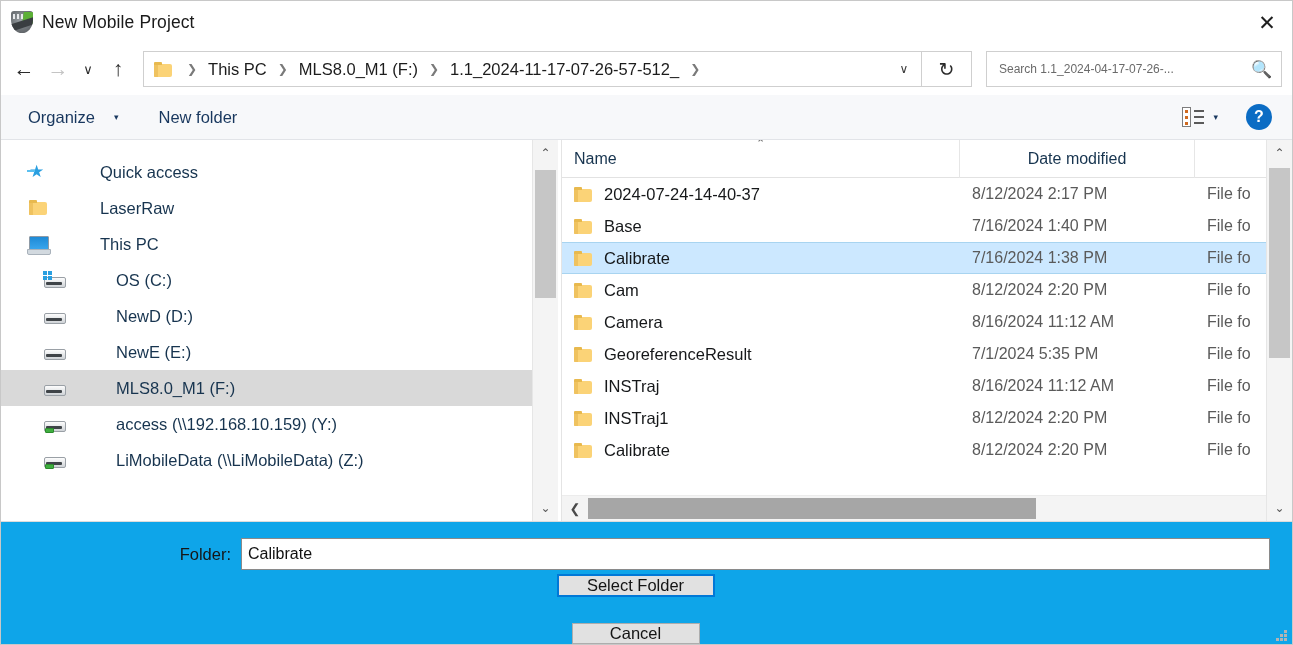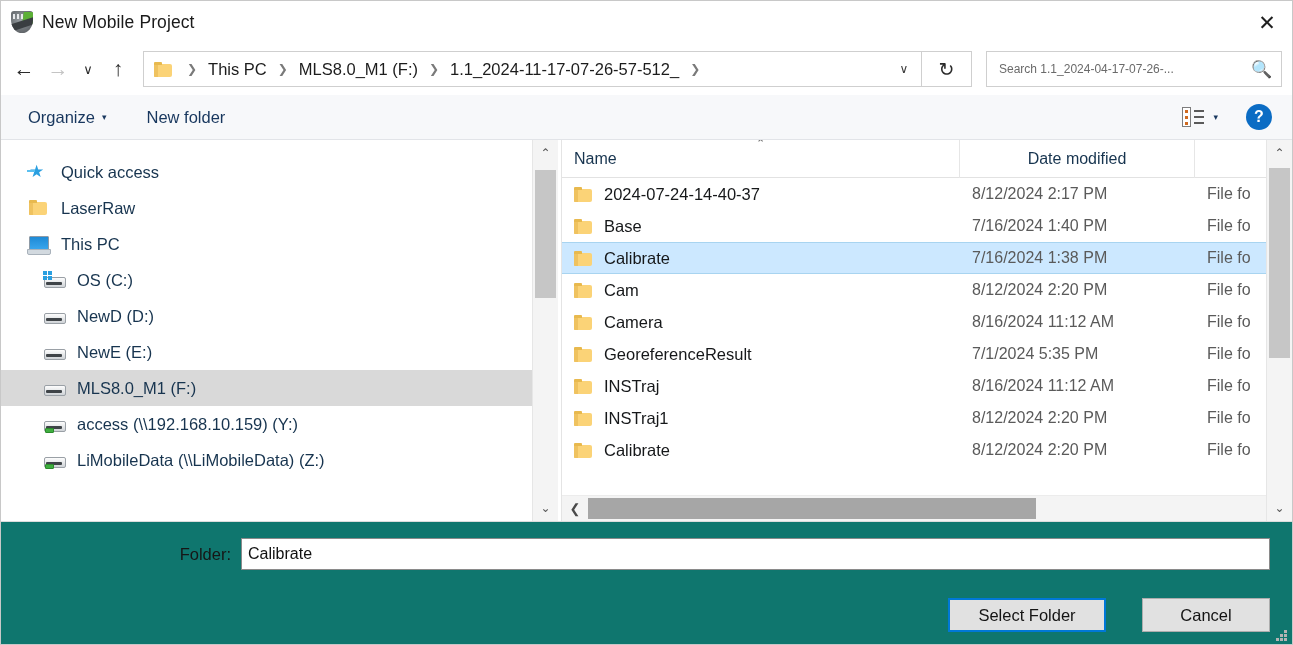--- a/index.html
+++ b/index.html
@@ -111,21 +111,21 @@
   .cmdbar {
     height: 45px; flex: 0 0 45px;
     background: #f7f8fa;
     border-bottom: 1px solid #e2e4e8;
     display: flex; align-items: center;
     padding: 0 12px 0 18px;
   }
   .cmd-item {
     font-size: 16.5px; color: #18375e;
     padding: 5px 9px; cursor: default; white-space: nowrap;
-    display: flex; align-items: center; gap: 7px;
+    display: flex; align-items: center; gap: 19px;
   }
   .cmd-caret { font-size: 9px; color: #18375e; }
   .cmd-gap { width: 22px; }
   .cmd-spacer { flex: 1 1 auto; }
   .viewbtn { display: flex; align-items: center; padding: 4px 6px; gap: 9px; }
   .view-icon { width: 22px; height: 20px; position: relative; }
   .help-btn {
     width: 26px; height: 26px; border-radius: 50%;
     background: #0b6cc4; color: #fff;
     display: flex; align-items: center; justify-content: center;
@@ -142,21 +142,21 @@
     overflow: hidden;
   }
   .tree-scroll { padding-top: 14px; }
   .tree-row {
     height: 36px; display: flex; align-items: center;
     padding-left: 26px; cursor: default; white-space: nowrap;
   }
   .tree-row.indent { padding-left: 42px; }
   .tree-row.selected { background: #d9d9d9; }
   .tree-icon { width: 26px; flex: 0 0 26px; height: 22px; position: relative; margin-right: 8px; }
-  .tree-label { font-size: 16.5px; color: #17344f; }
+  .tree-label { font-size: 16.5px; color: #17344f; margin-left: 39px; }
 
   
   .vscroll {
     position: absolute; top: 0; right: 0; bottom: 0;
     width: 26px; background: #f4f4f4;
     border-left: 1px solid #e6e6e6;
     display: flex; flex-direction: column;
   }
   .vs-arrow {
     height: 26px; flex: 0 0 26px;
@@ -212,43 +212,44 @@
   .hs-arrow {
     width: 26px; flex: 0 0 26px;
     display: flex; align-items: center; justify-content: center;
     color: #4a4a4a; font-size: 13px;
   }
   .hs-track { flex: 1 1 auto; position: relative; }
   .hs-thumb { position: absolute; top: 2px; bottom: 2px; background: #a6a6a6; }
 
   
   .footer {
-    flex: 0 0 auto; background: #0f766e;
+    flex: 0 0 auto; background: #0ea5e9;
     border-top: 1px solid #dcdcdc;
     padding: 0;
   }
   .folder-row {
     display: flex; align-items: center;
     height: 64px; padding: 0 22px 0 0;
   }
   .folder-label {
     width: 240px; flex: 0 0 240px;
     text-align: right; padding-right: 10px;
     font-size: 16.5px; color: #161616;
   }
   .folder-input {
     flex: 1 1 auto; height: 32px;
     border: 1px solid #8a8a8a; background: #fff;
     padding: 0 6px; font-family: inherit; font-size: 16px; color: #111;
     outline: none; min-width: 0;
   }
   .btn-row {
     display: flex; align-items: center; justify-content: flex-end;
-    gap: 36px; padding: 0 22px 0 0; height: 58px;
+    gap: 26px; padding: 0 22px 0 0; height: 58px;
     position: relative;
+    flex-direction: column;
   }
   .btn {
     height: 34px; min-width: 128px;
     background: #e1e1e1; border: 1px solid #adadad;
     font-family: inherit; font-size: 16.5px; color: #141414;
     display: flex; align-items: center; justify-content: center;
     cursor: default;
   }
   .btn.primary { border: 2px solid #0078d7; background: #e1e1e1; min-width: 158px; }
   .grip {

